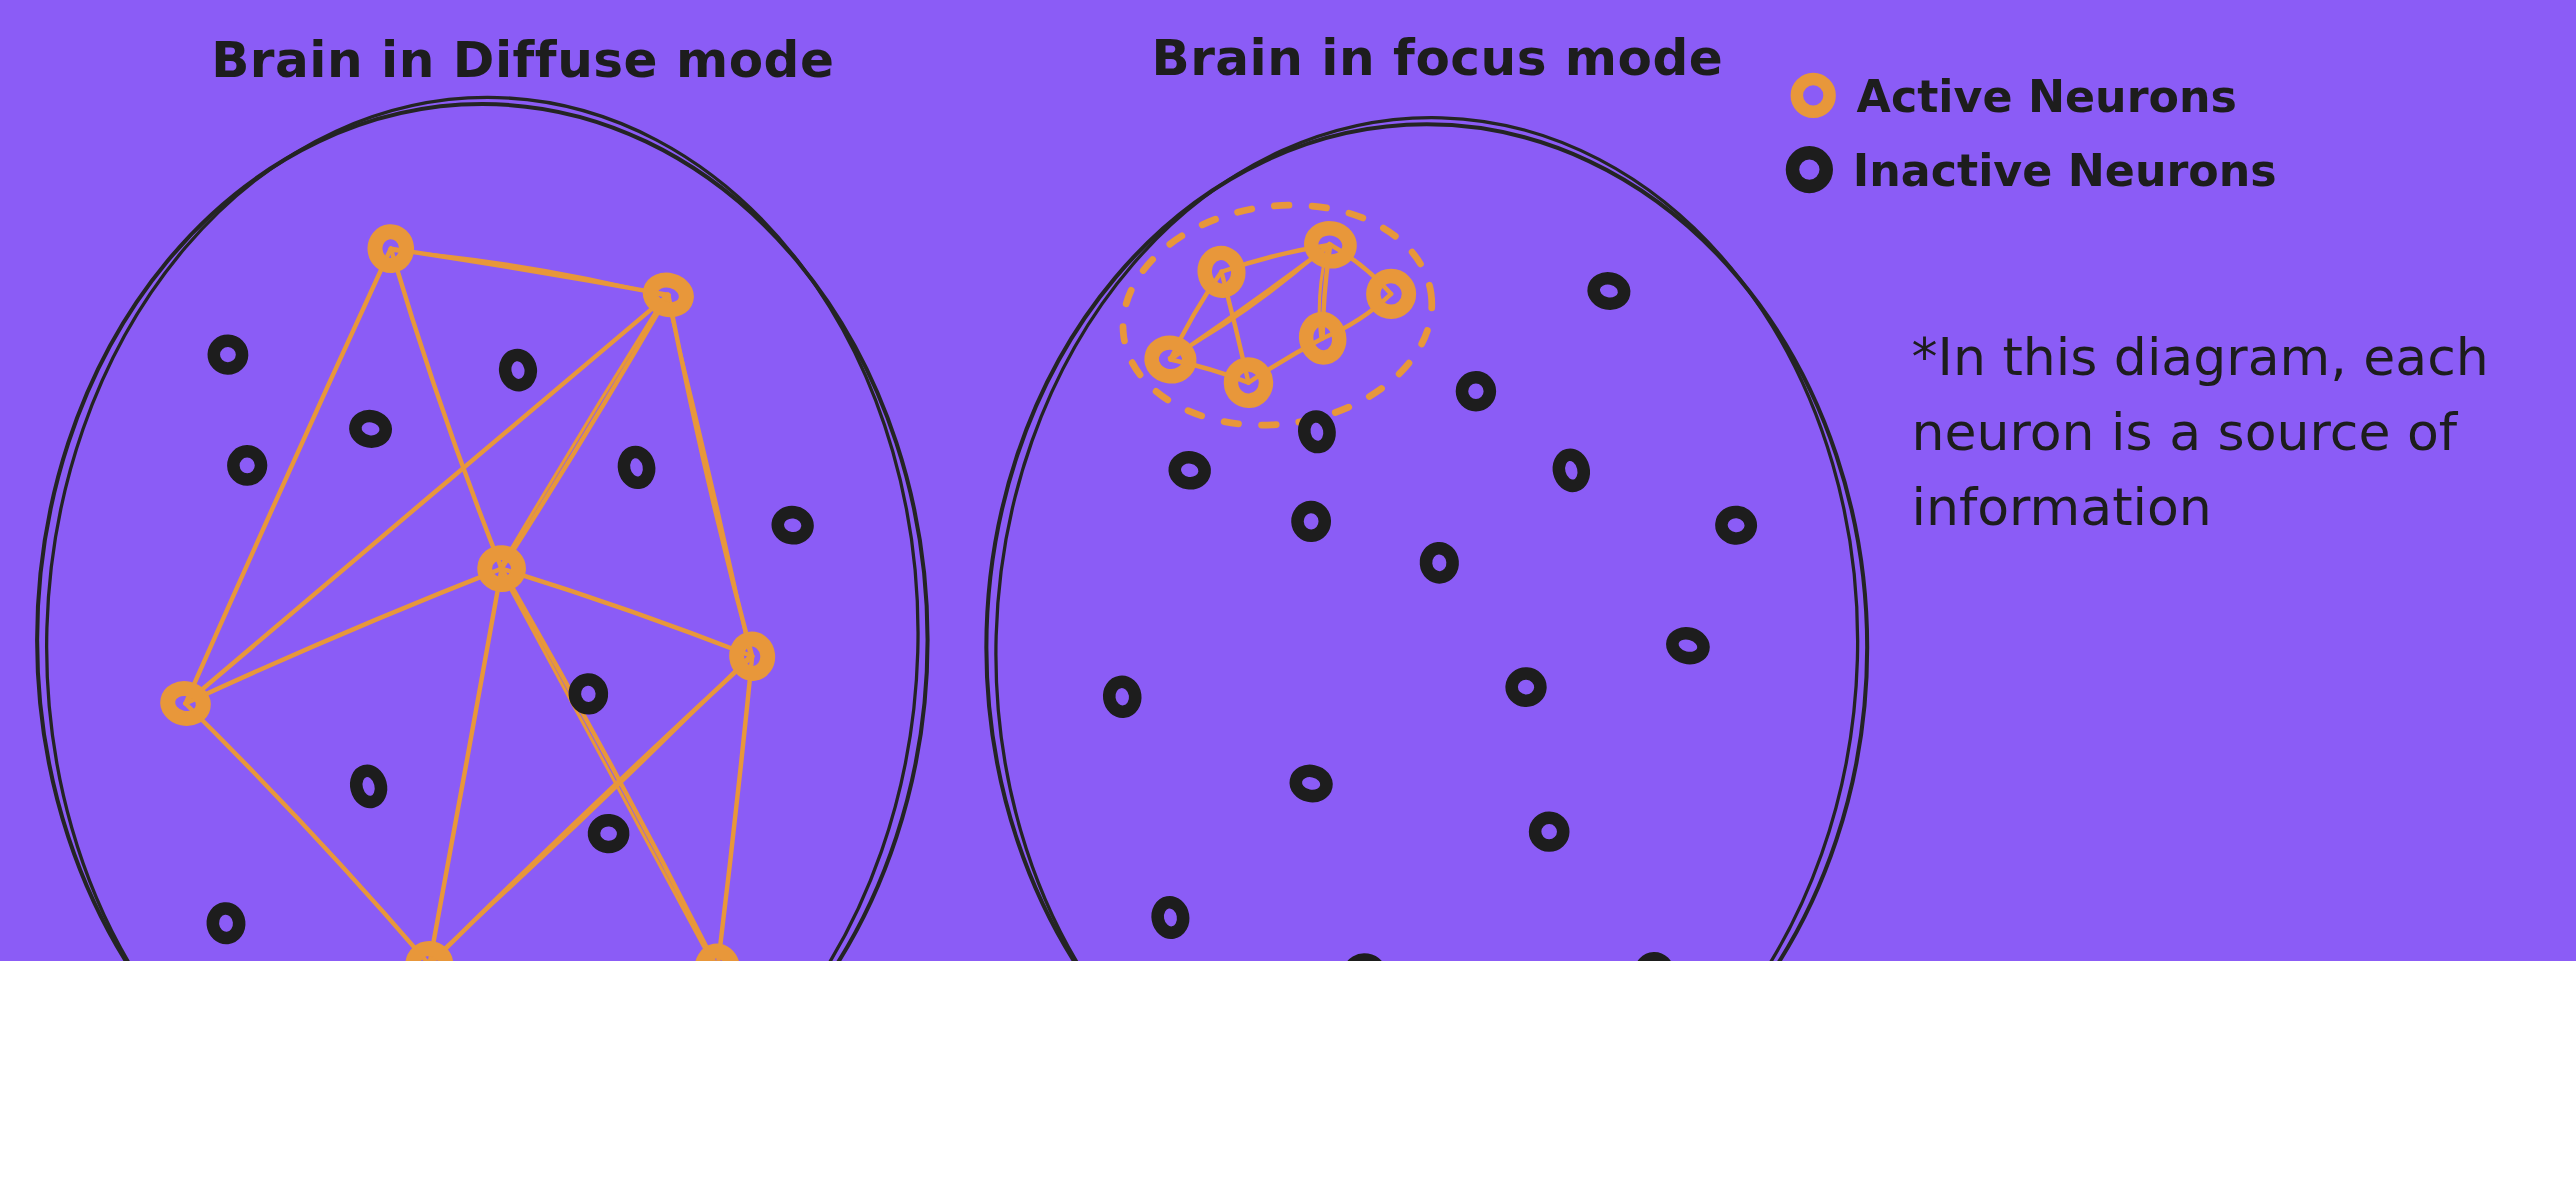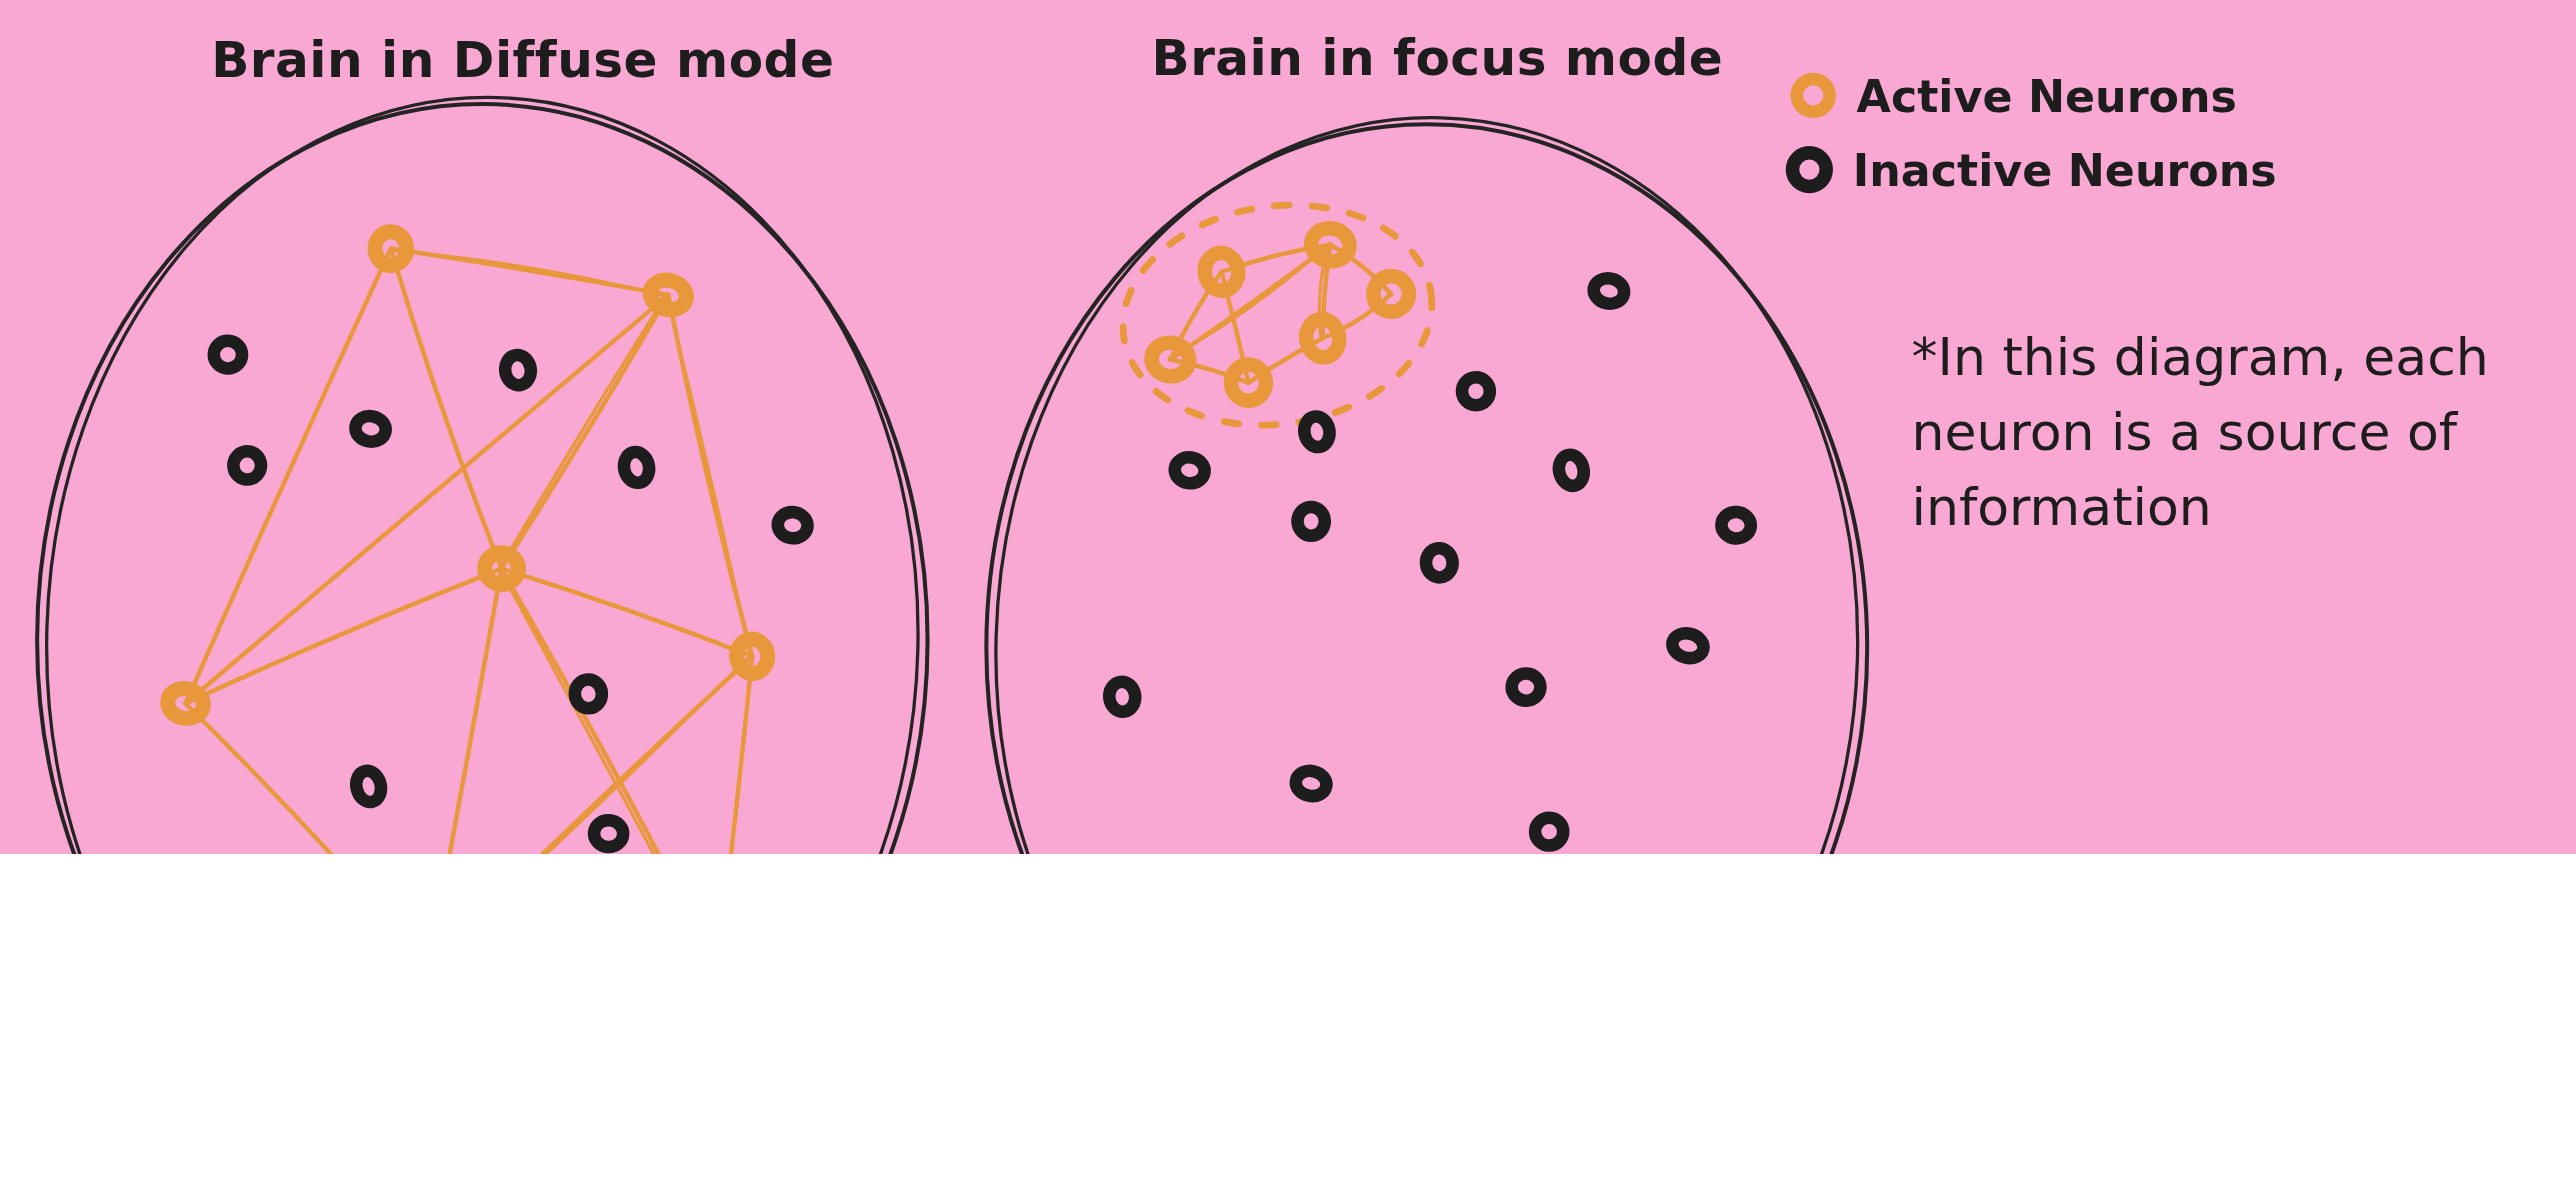--- a/index.html
+++ b/index.html
@@ -1,16 +1,16 @@
 <!DOCTYPE html>
 <html><head>
 <meta charset="utf-8">
 <style>
   html,body{margin:0;padding:0;background:#ffffff;}
-  .stage{position:relative;width:2576px;height:854px;background:#f9a8d4;overflow:hidden;}
+  .stage{position:relative;width:2576px;height:961px;background:#8b5cf6;overflow:hidden;}
   svg{display:block;width:2576px;height:1195px;}
   text{font-family:"DejaVu Sans","Liberation Sans",sans-serif;fill:#1d1d1d;}
   .title{font-size:52px;font-weight:bold;letter-spacing:0.5px;}
   .legend-label{font-size:46px;font-weight:bold;}
   .note-line{font-size:54px;}
 </style>
 </head>
 <body>
 
 <div class="stage">

